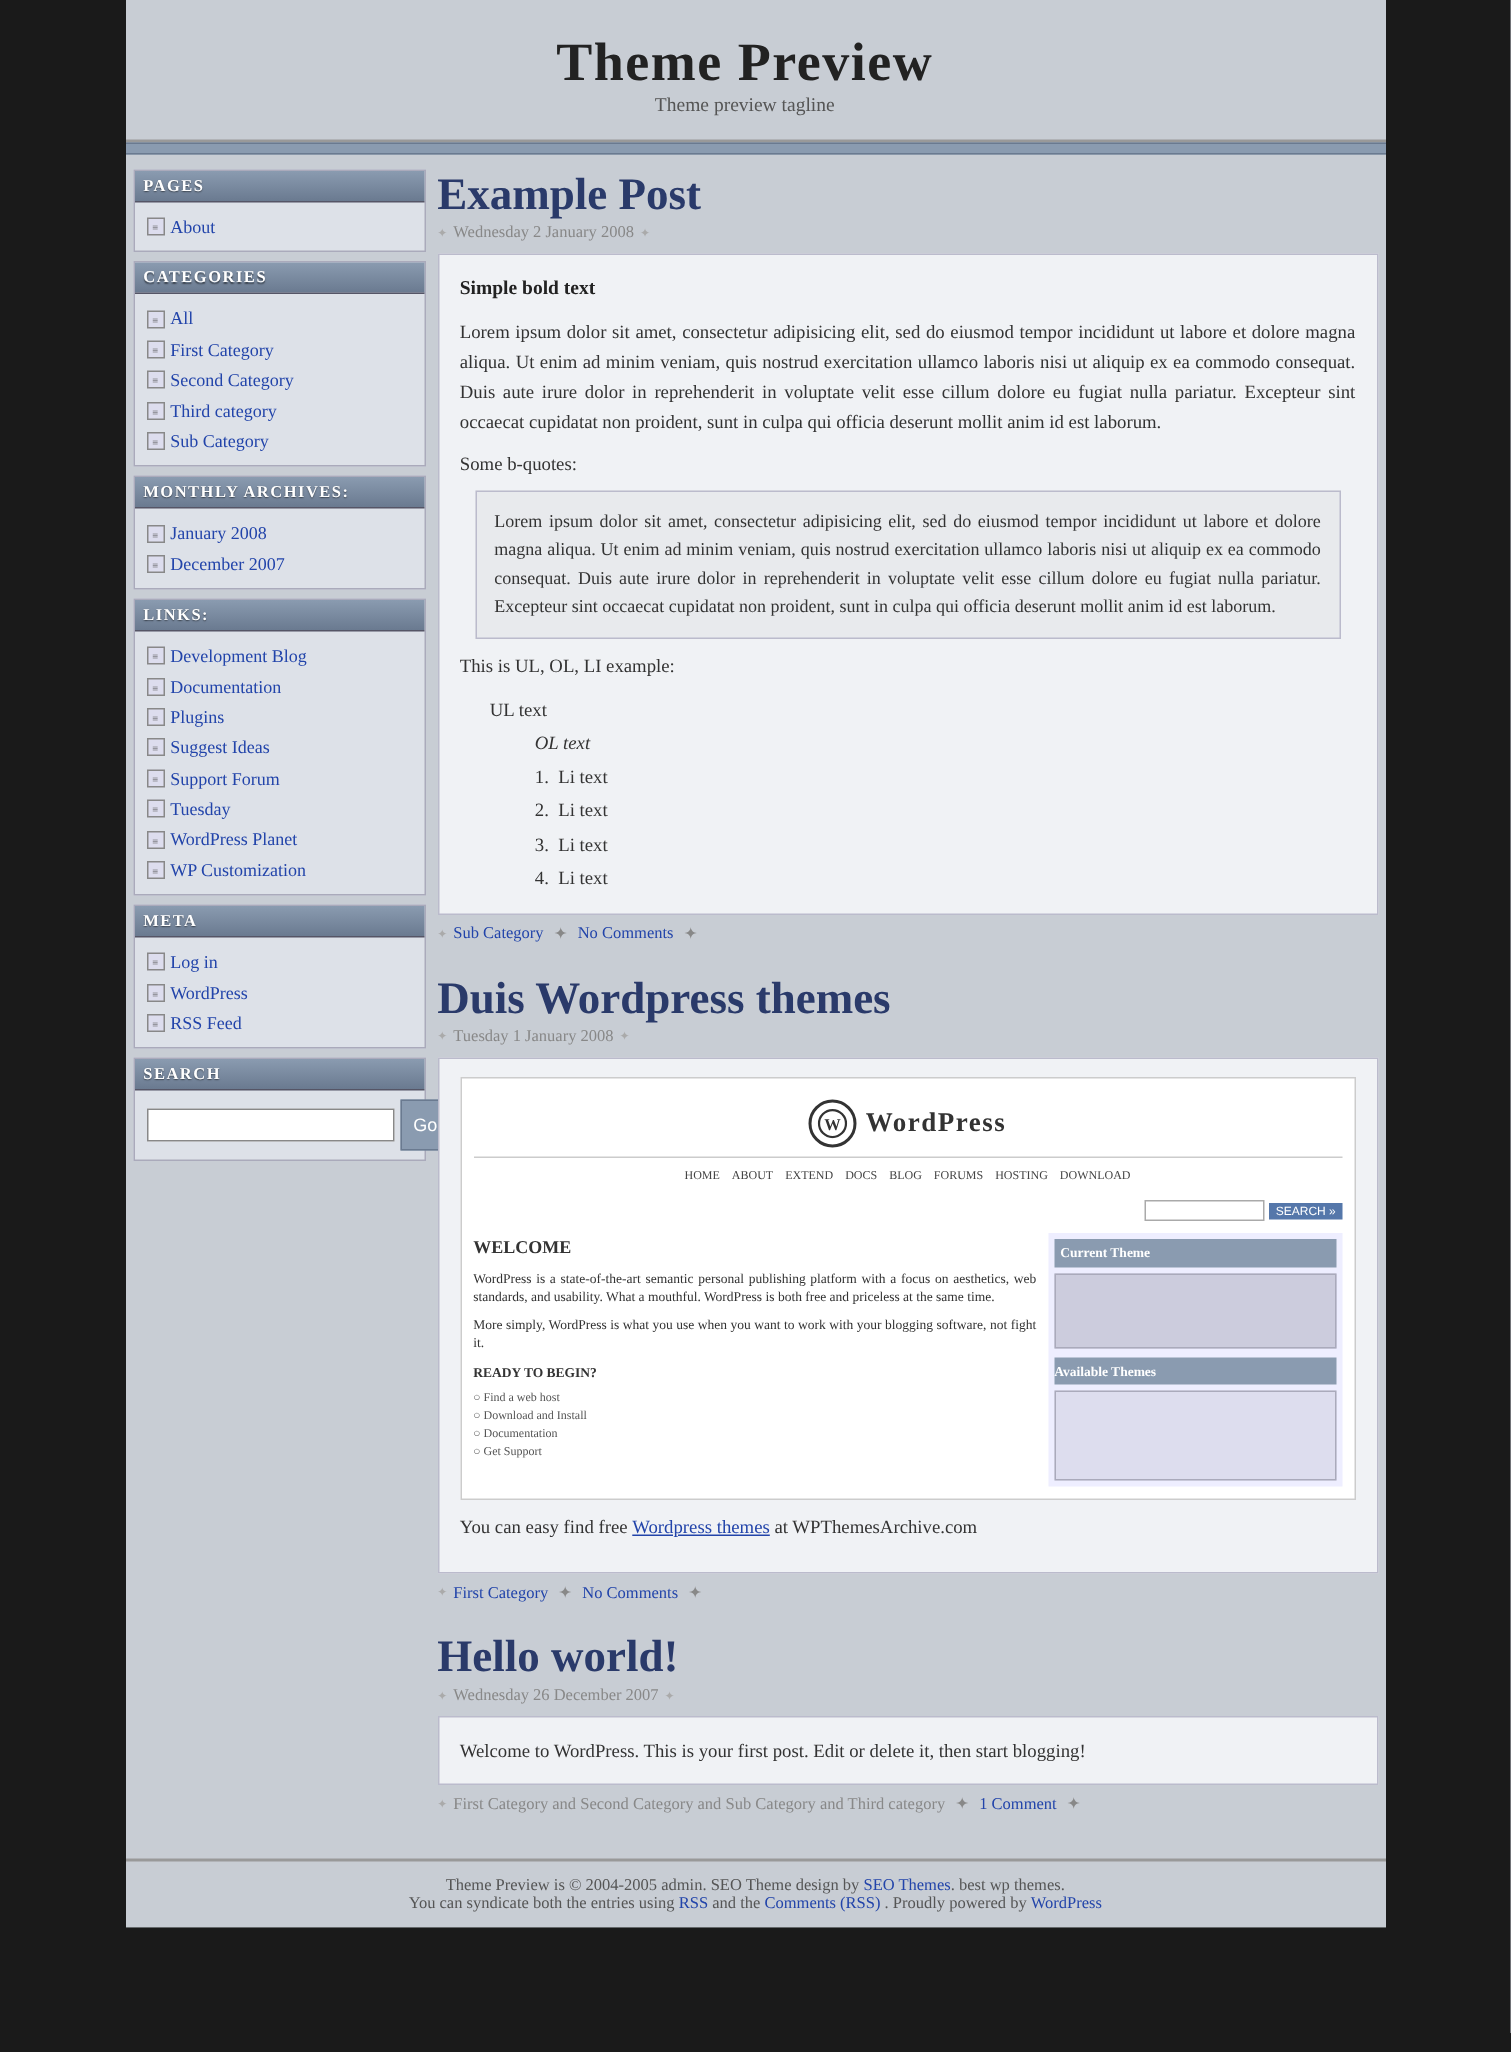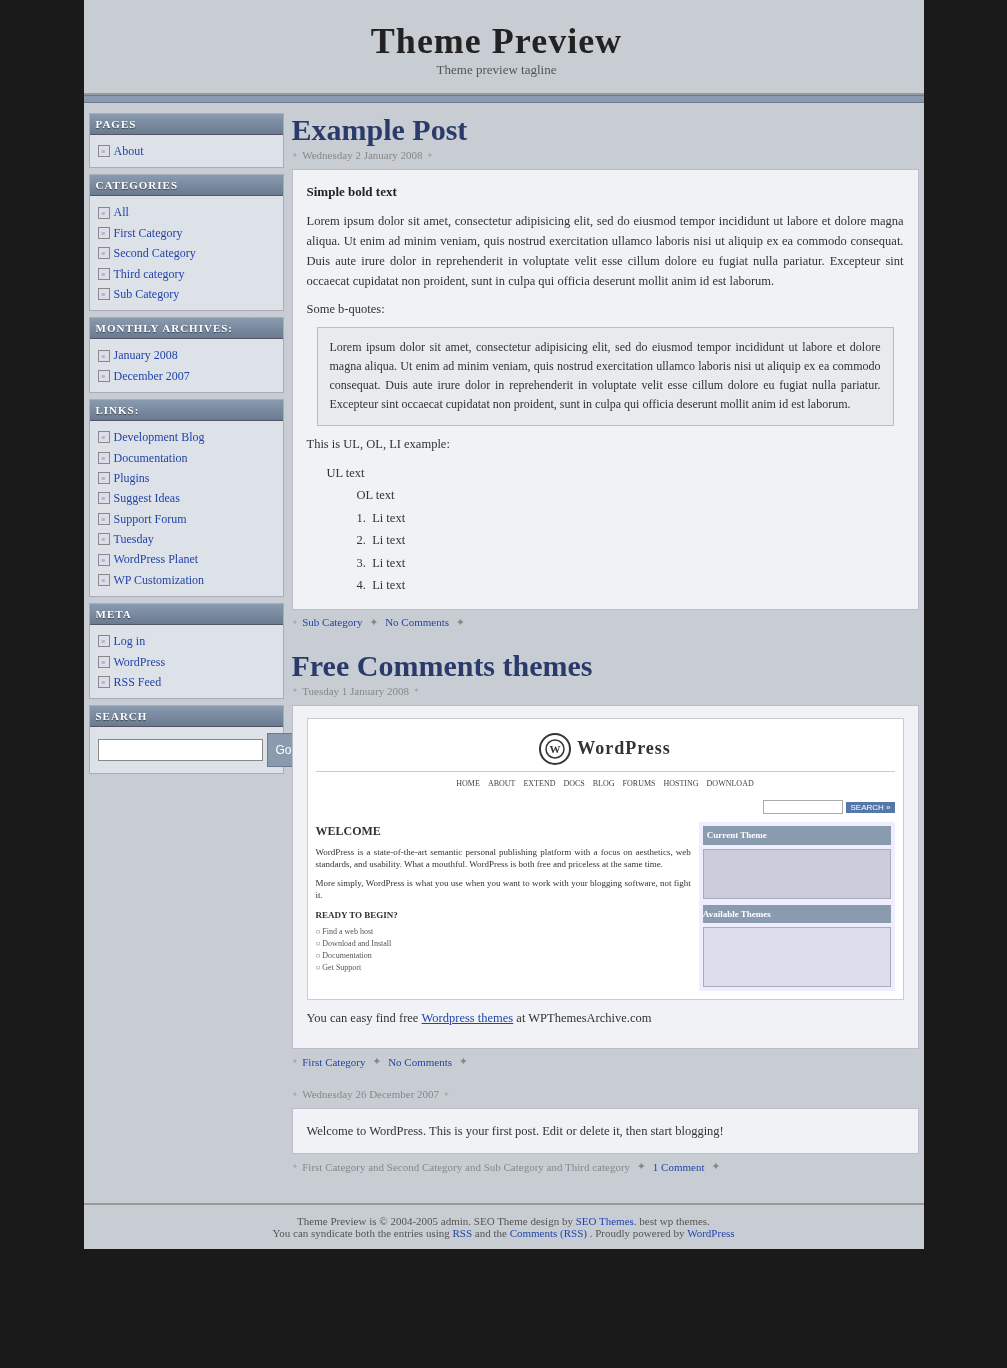--- a/index.html
+++ b/index.html
@@ -408,39 +408,39 @@
         <h2 class="post-title">Example Post</h2>
         <div class="post-date">Wednesday 2 January 2008</div>
         <div class="post-body">
           <h3>Simple bold text</h3>
           <p>Lorem ipsum dolor sit amet, consectetur adipisicing elit, sed do eiusmod tempor incididunt ut labore et dolore magna aliqua. Ut enim ad minim veniam, quis nostrud exercitation ullamco laboris nisi ut aliquip ex ea commodo consequat. Duis aute irure dolor in reprehenderit in voluptate velit esse cillum dolore eu fugiat nulla pariatur. Excepteur sint occaecat cupidatat non proident, sunt in culpa qui officia deserunt mollit anim id est laborum.</p>
           <p>Some b-quotes:</p>
           <div class="blockquote-box">Lorem ipsum dolor sit amet, consectetur adipisicing elit, sed do eiusmod tempor incididunt ut labore et dolore magna aliqua. Ut enim ad minim veniam, quis nostrud exercitation ullamco laboris nisi ut aliquip ex ea commodo consequat. Duis aute irure dolor in reprehenderit in voluptate velit esse cillum dolore eu fugiat nulla pariatur. Excepteur sint occaecat cupidatat non proident, sunt in culpa qui officia deserunt mollit anim id est laborum.</div>
           <p>This is UL, OL, LI example:</p>
           <div style="margin-left:20px; line-height:1.8; font-size:12.5px;">
             <div>UL text</div>
-            <div style="margin-left:30px;">OL text</div>
+            <div style="margin-left:30px;font-style:italic;">OL text</div>
             <div style="margin-left:30px;">
               <div>1.&nbsp;&nbsp;<span>Li text</span></div>
               <div>2.&nbsp;&nbsp;<span>Li text</span></div>
               <div>3.&nbsp;&nbsp;<span>Li text</span></div>
               <div>4.&nbsp;&nbsp;<span>Li text</span></div>
             </div>
           </div>
         </div>
         <div class="post-footer">
           <a href="#">Sub Category</a>
           &nbsp;✦&nbsp;
           <a href="#">No Comments</a>
           &nbsp;✦
         </div>
       </div>
 
       <div class="post">
-        <h2 class="post-title">Free Comments themes</h2>
+        <h2 class="post-title">Duis Wordpress themes</h2>
         <div class="post-date">Tuesday 1 January 2008</div>
         <div class="post-body">
 
           <div class="post-body-image">
             <div style="width:100%; background:#fff; border:1px solid #ccc; padding:8px;">
 
               <div class="wp-logo-area">
                 <div class="wp-logo-circle">
                   <svg width="20" height="20" viewBox="0 0 20 20">
                     <circle cx="10" cy="10" r="9" fill="none" stroke="#333" stroke-width="1.5"></circle>
@@ -495,20 +495,21 @@
         </div>
         <div class="post-footer">
           <a href="#">First Category</a>
           &nbsp;✦&nbsp;
           <a href="#">No Comments</a>
           &nbsp;✦
         </div>
       </div>
 
       <div class="post">
+        <h2 class="post-title">Hello world!</h2>
         <div class="post-date">Wednesday 26 December 2007</div>
         <div class="hello-world-body">
           <p>Welcome to WordPress. This is your first post. Edit or delete it, then start blogging!</p>
         </div>
         <div class="post-footer">
           <span>First Category and Second Category and Sub Category and Third category</span>
           &nbsp;✦&nbsp;
           <a href="#">1 Comment</a>
           &nbsp;✦
         </div>

